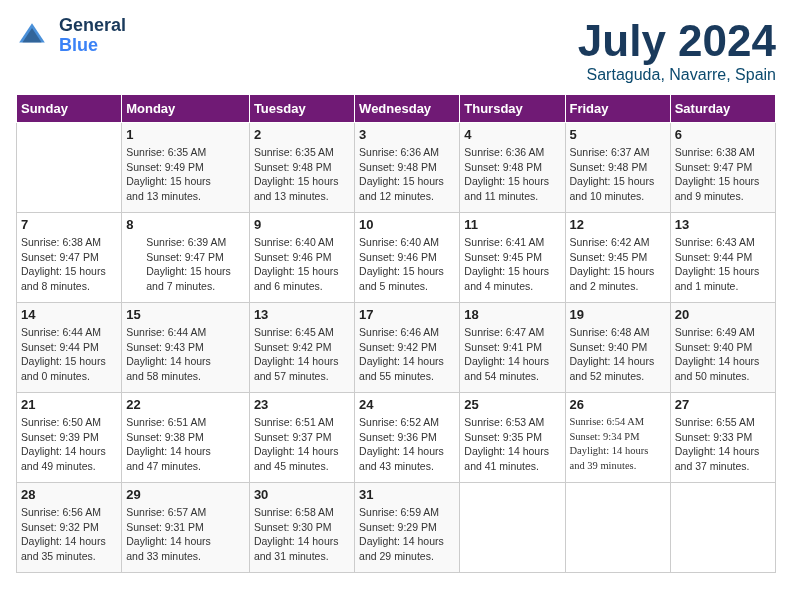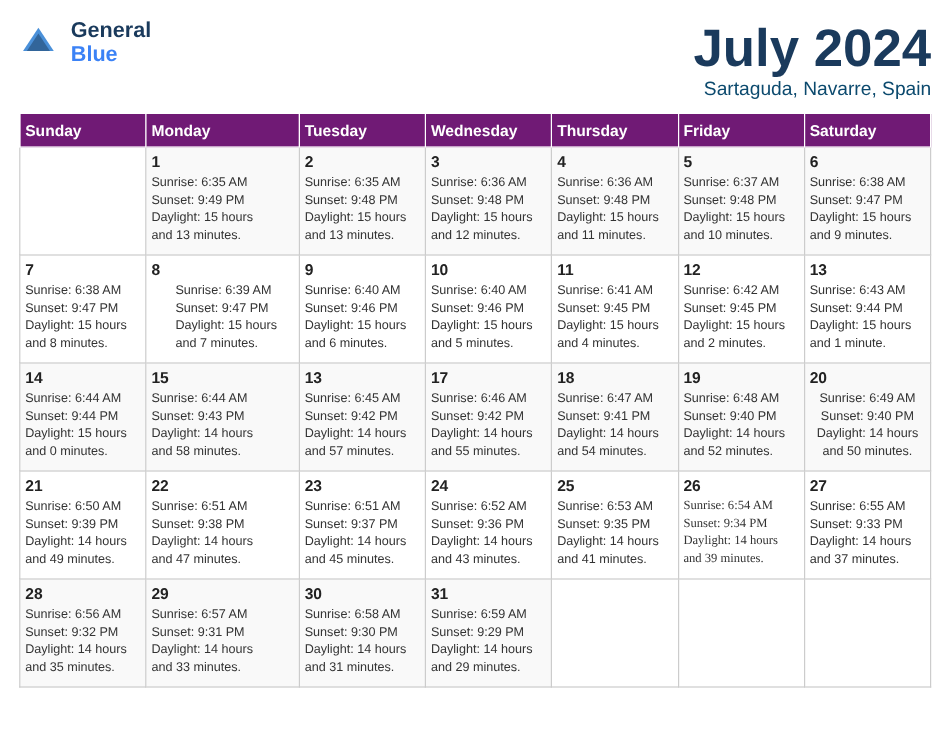--- a/index.html
+++ b/index.html
@@ -253,21 +253,21 @@
         </td>
         <td>
           <div class="day-number">19</div>
           <div class="day-info" style="white-space: pre-line;">Sunrise: 6:48 AM
 Sunset: 9:40 PM
 Daylight: 14 hours
 and 52 minutes.</div>
         </td>
         <td>
           <div class="day-number">20</div>
-          <div class="day-info" style="white-space: pre-line; text-align: center;">Sunrise: 6:49 AM
+          <div class="day-info" style="white-space: pre-line;">Sunrise: 6:49 AM
 Sunset: 9:40 PM
 Daylight: 14 hours
 and 50 minutes.</div>
         </td>
       </tr>
       <tr>
         <td>
           <div class="day-number">21</div>
           <div class="day-info" style="white-space: pre-line;">Sunrise: 6:50 AM
 Sunset: 9:39 PM

